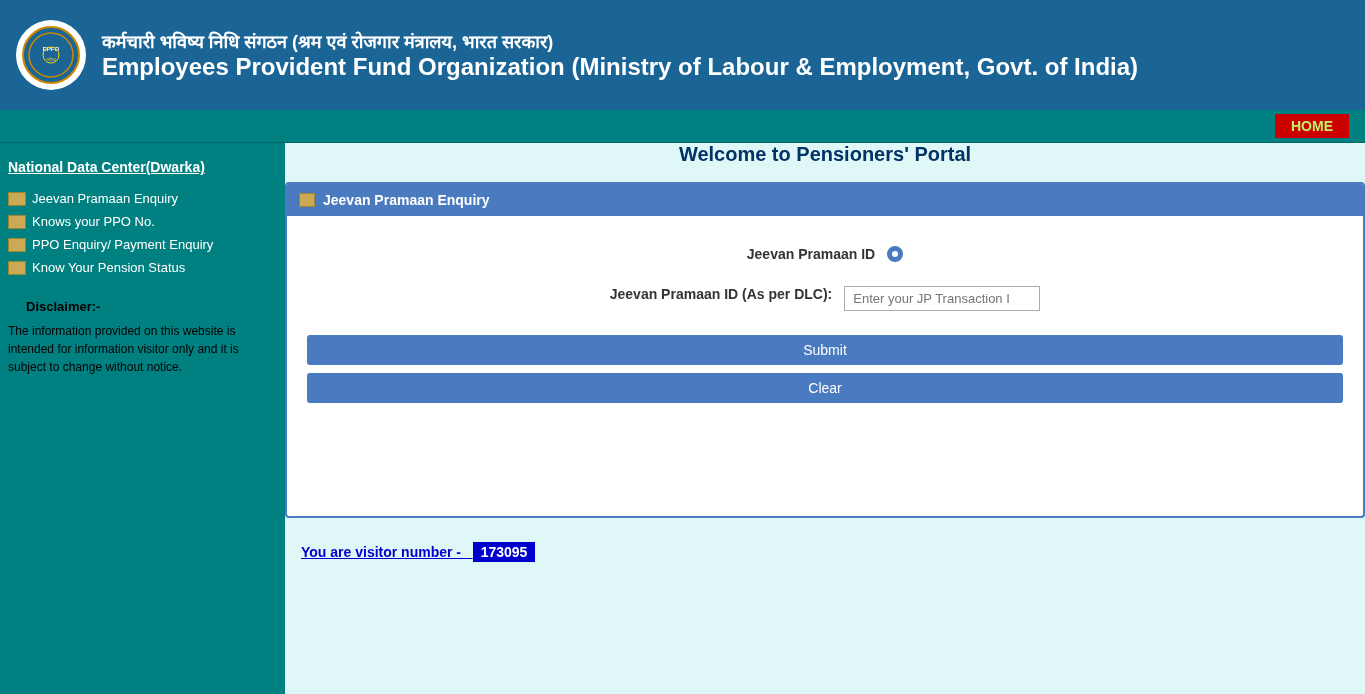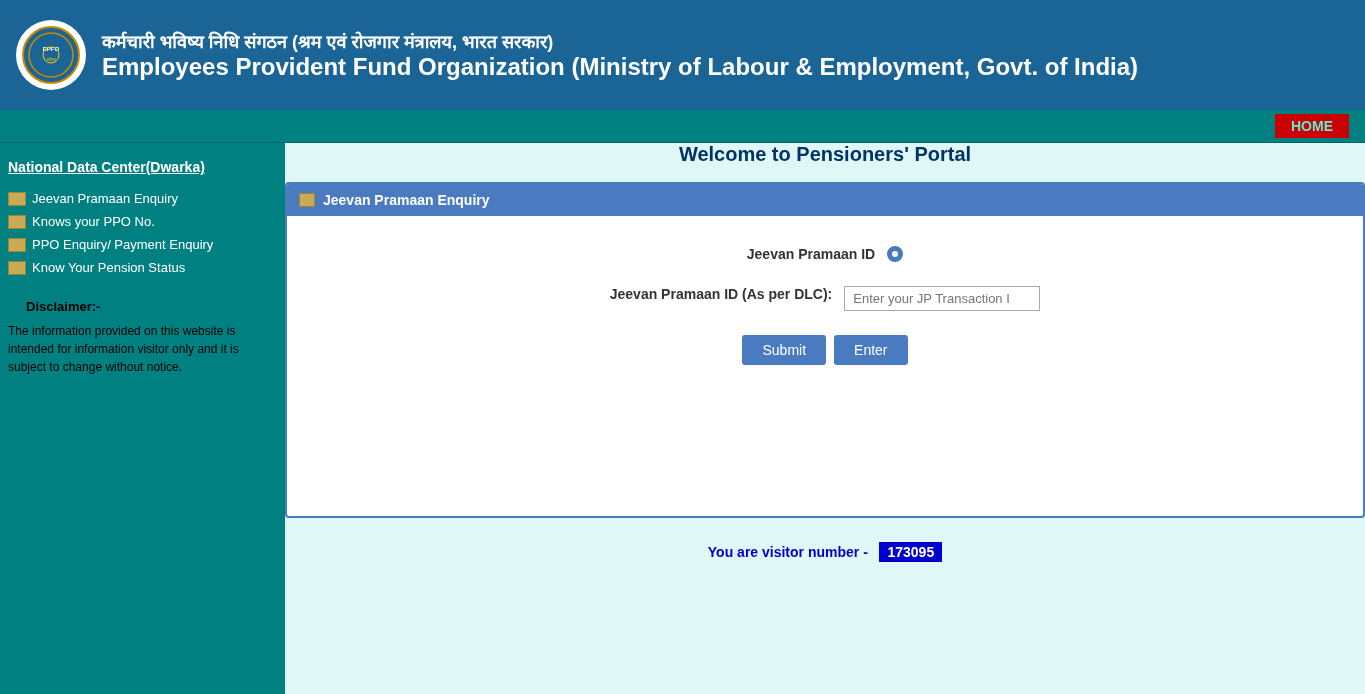--- a/index.html
+++ b/index.html
@@ -46,21 +46,21 @@
     .navbar {
       background: #008080;
       display: flex;
       justify-content: flex-end;
       align-items: center;
       padding: 4px 16px;
       border-bottom: 1px solid #006666;
     }
     .home-btn {
       background: #cc0000;
-      color: #5eead4;
+      color: #bef264;
       border: none;
       padding: 4px 16px;
       font-weight: bold;
       font-size: 14px;
       cursor: pointer;
     }
 
     
     .main-layout {
       display: flex;
@@ -198,20 +198,21 @@
       width: 196px;
       color: #666;
     }
 
     
     .btn-row {
       display: flex;
       justify-content: center;
       gap: 8px;
       margin-top: 10px;
+      flex-direction: column;
     }
     .btn-submit {
       background: #4a7abf;
       color: white;
       border: none;
       padding: 7px 20px;
       font-size: 14px;
       cursor: pointer;
       border-radius: 3px;
     }
@@ -220,26 +221,27 @@
       color: white;
       border: none;
       padding: 7px 20px;
       font-size: 14px;
       cursor: pointer;
       border-radius: 3px;
     }
 
     
     .visitor-row {
-      text-align: center;
+      text-align: left;
       padding: 8px 16px;
       color: #0000cc;
       font-weight: bold;
       font-size: 14px;
       background: #e0f7f7;
+      text-decoration: underline;
     }
     .visitor-count {
       background: #0000cc;
       color: white;
       padding: 2px 8px;
       font-weight: bold;
       display: inline-block;
     }
 
     
@@ -323,21 +325,21 @@
           <span class="radio-inline"></span>
         </div>
 
         <div class="form-row">
           <label class="form-label">Jeevan Pramaan ID (As per DLC):</label>
           <input class="input-field" type="text" placeholder="Enter your JP Transaction I" style="">
         </div>
 
         <div class="btn-row">
           <button class="btn-submit">Submit</button>
-          <button class="btn-clear">Enter</button>
+          <button class="btn-clear">Clear</button>
         </div>
 
       </div>
     </div>
 
     <div class="visitor-row">
       <span>You are visitor number -</span>
       &nbsp;
       <span class="visitor-count">173095</span>
     </div>

